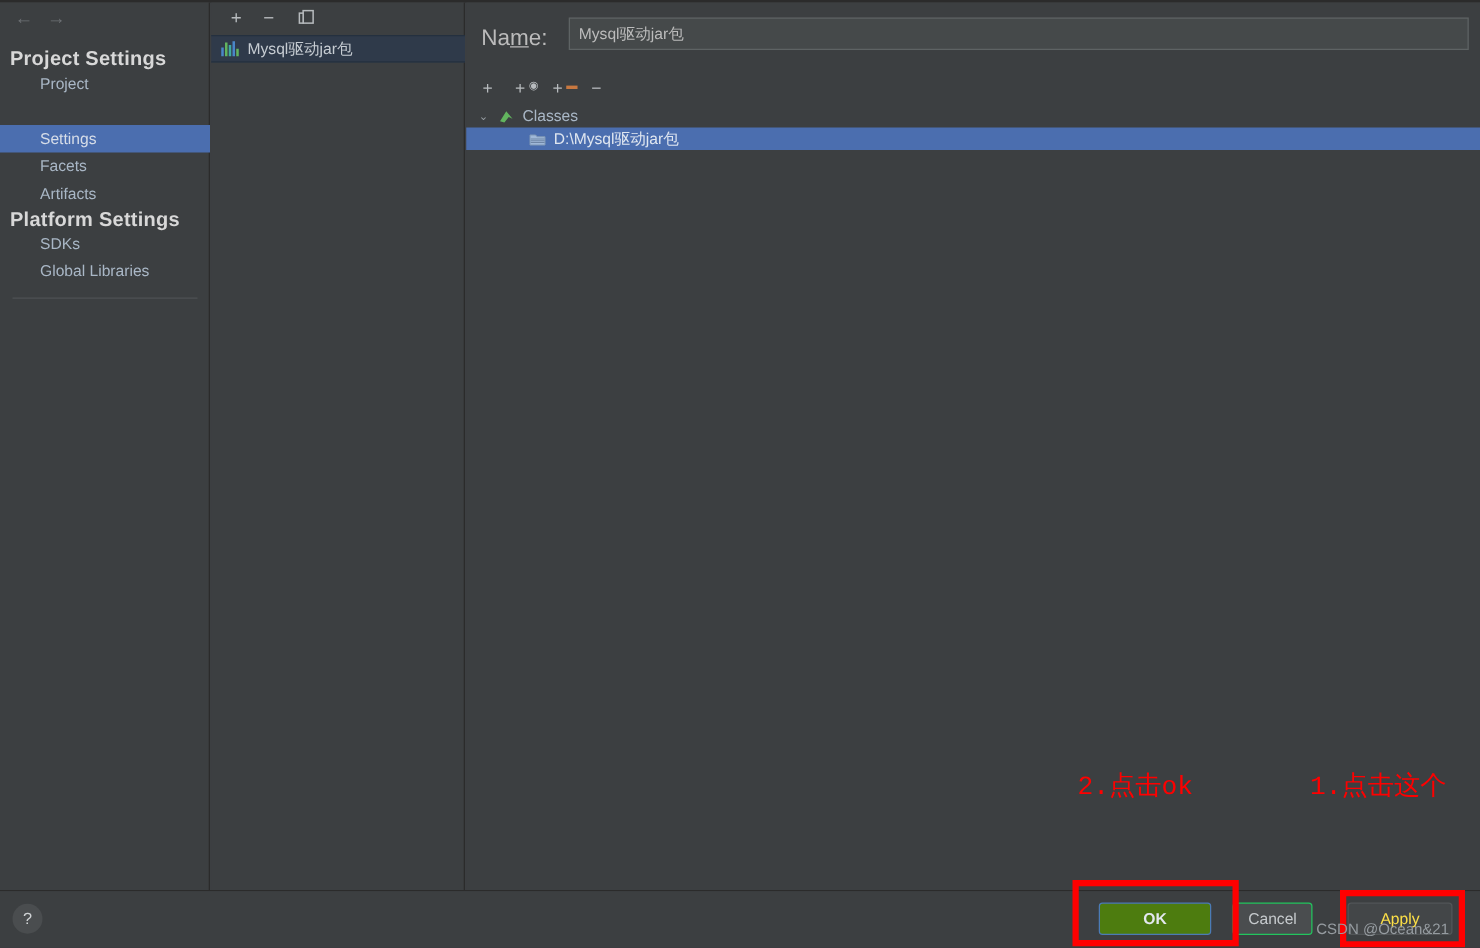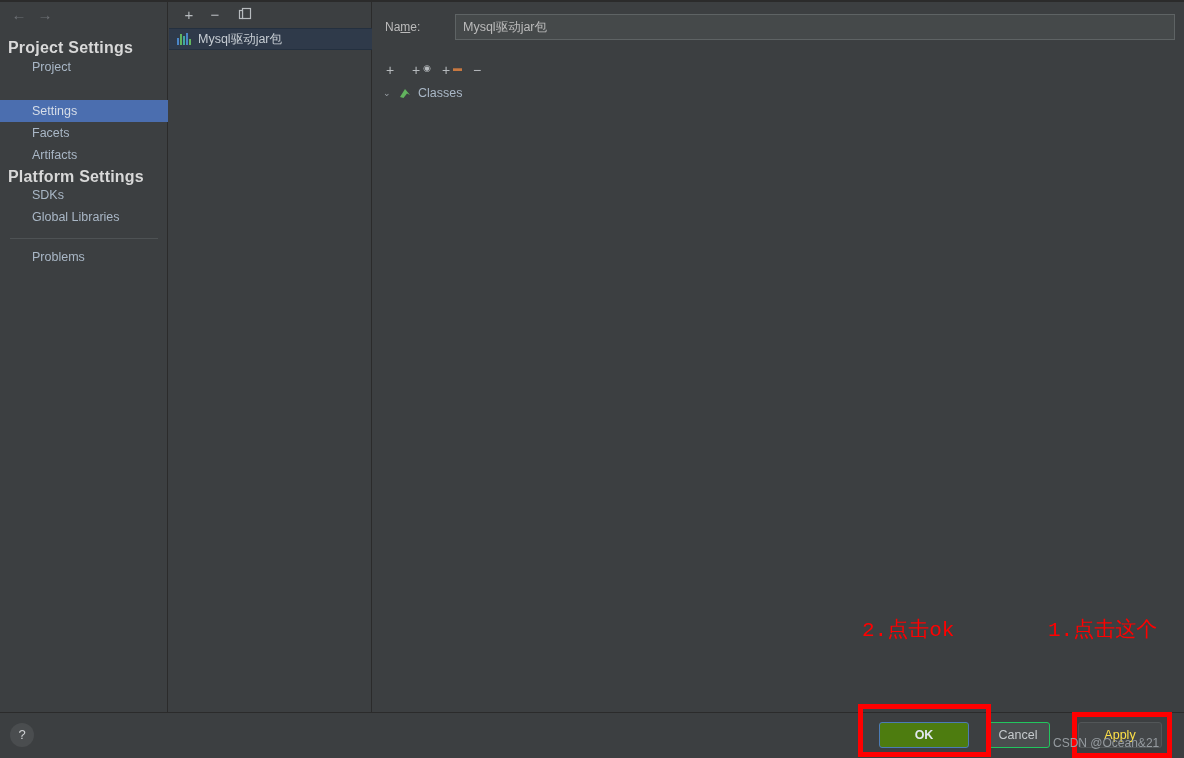--- a/index.html
+++ b/index.html
@@ -160,21 +160,21 @@
 
   .name-row {
     position: absolute;
     left: 12px; top: 12px;
     width: 790px; height: 28px;
   }
   .name-label {
     position: absolute;
     left: 0; top: 6px;
     color: #bbbbbb;
-    font-size: 12px;
+    font-size: 18px;
   }
   .name-label u { text-decoration: underline; }
   .name-input {
     position: absolute;
     left: 70px; top: 0;
     width: 720px; height: 26px;
     background: #45494a;
     border: 1px solid #5e6364;
     box-sizing: border-box;
     color: #bbbbbb;
@@ -364,23 +364,20 @@
 
     <div class="sb-item" style="top:182px;">
       <span>SDKs</span>
     </div>
     <div class="sb-item" style="top:204px;">
       <span>Global Libraries</span>
     </div>
 
     <div class="sb-divider" style="top:236px;"></div>
 
-    <div class="sb-item" style="top:244px;">
-      <span>Problems</span>
-    </div>
   </div>
 
   <div class="mid-panel">
     <div class="mid-toolbar">
       <div class="tb-btn plus">+</div>
       <div class="tb-btn minus">−</div>
       <div class="tb-btn copy">
         <svg width="14" height="14" viewBox="0 0 14 14" aria-hidden="true">
           <rect x="4.5" y="1.5" width="8" height="10" fill="none" stroke="#b7bbbe" stroke-width="1.2"></rect>
           <rect x="1.5" y="3.5" width="3" height="8" fill="#3c3f41" stroke="#b7bbbe" stroke-width="1.2"></rect>
@@ -427,20 +424,29 @@
       <div class="tree-node root">
         <span class="twisty">⌄</span>
         <span class="node-icon">
           <svg width="14" height="13" viewBox="0 0 14 13" aria-hidden="true">
             <path d="M2 10 L7 2 L12 8 L9 6.5 L5.5 11 Z" fill="#62b45e"></path>
           </svg>
         </span>
         <span>Classes</span>
       </div>
 
+      <div class="tree-node child">
+        <span class="node-icon">
+          <svg width="14" height="13" viewBox="0 0 14 13" aria-hidden="true">
+            <path d="M1 3 h4.5 l1.2 1.4 H13 v6.6 H1 Z" fill="#9fb8d8" stroke="#7f97b5" stroke-width="0.8"></path>
+            <path d="M1.6 6.2 H12.6 M1.6 7.6 H12.6 M1.6 9 H12.6" stroke="#5f7695" stroke-width="0.6"></path>
+          </svg>
+        </span>
+        <span>D:\Mysql驱动jar包</span>
+      </div>
     </div>
   </div>
 
   <div class="bottom-sep"></div>
   <div class="bottom-bar">
     <div class="help-btn">?</div>
 
     <div class="btn ok">OK</div>
     <div class="btn cancel">Cancel</div>
     <div class="btn apply">Apply</div>

